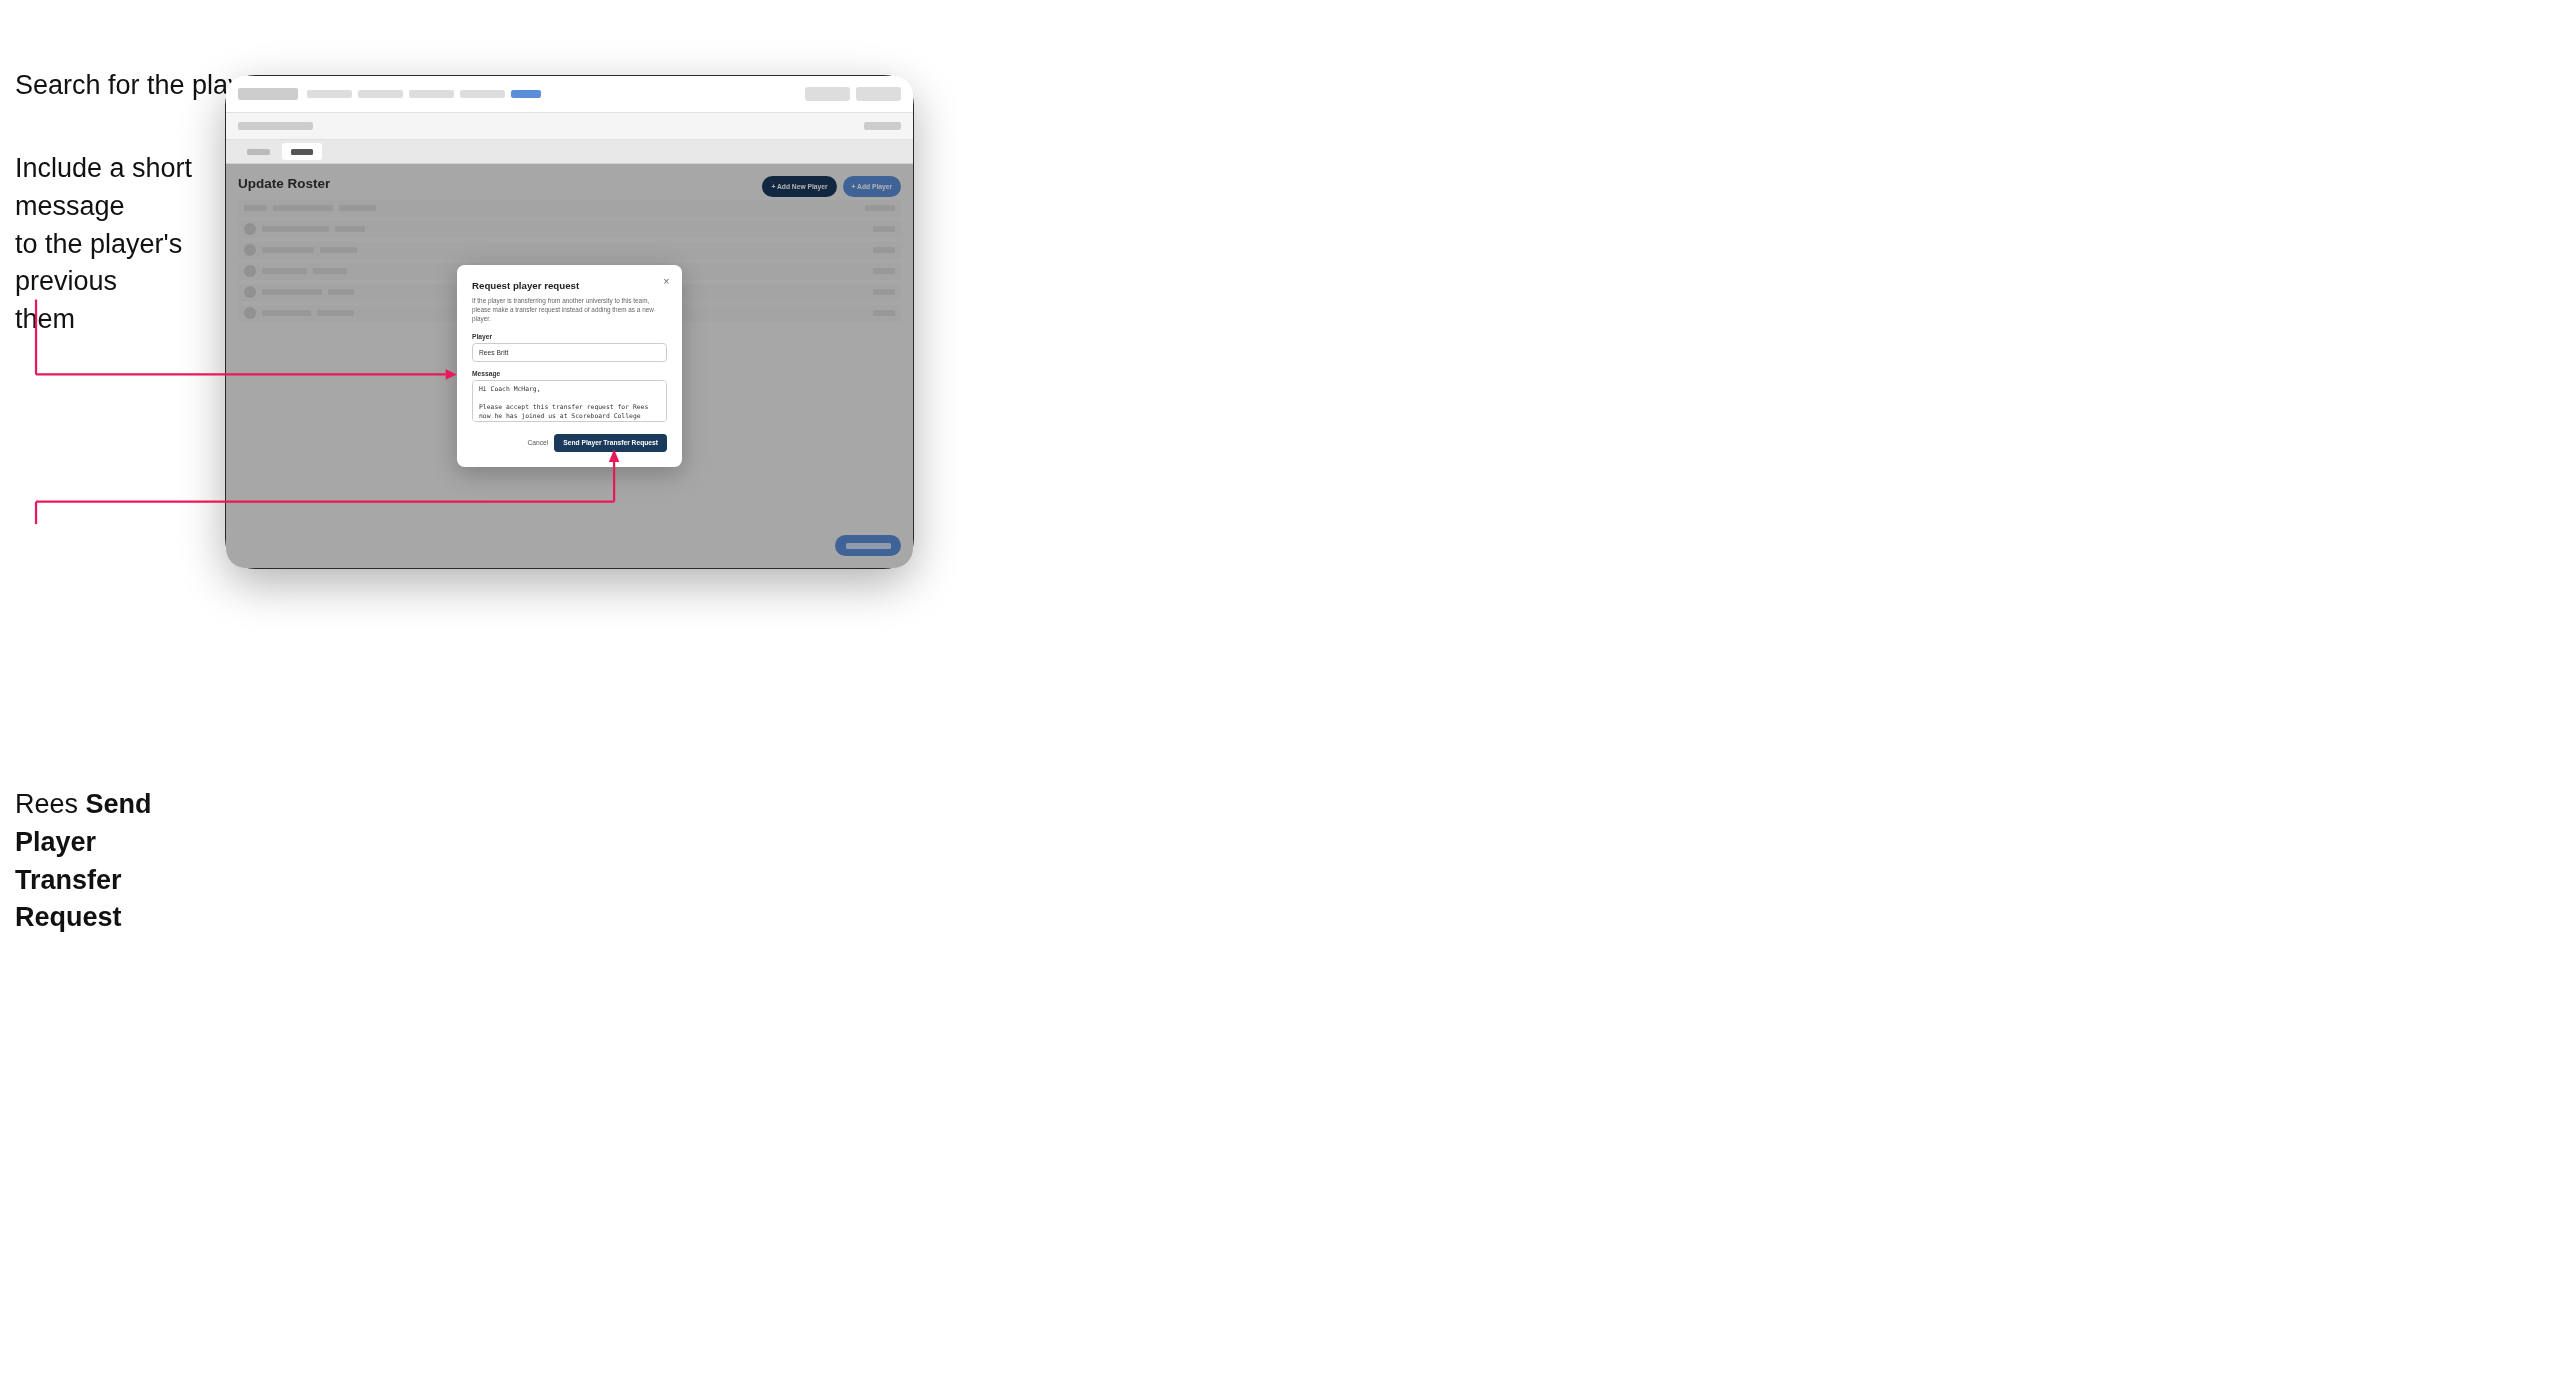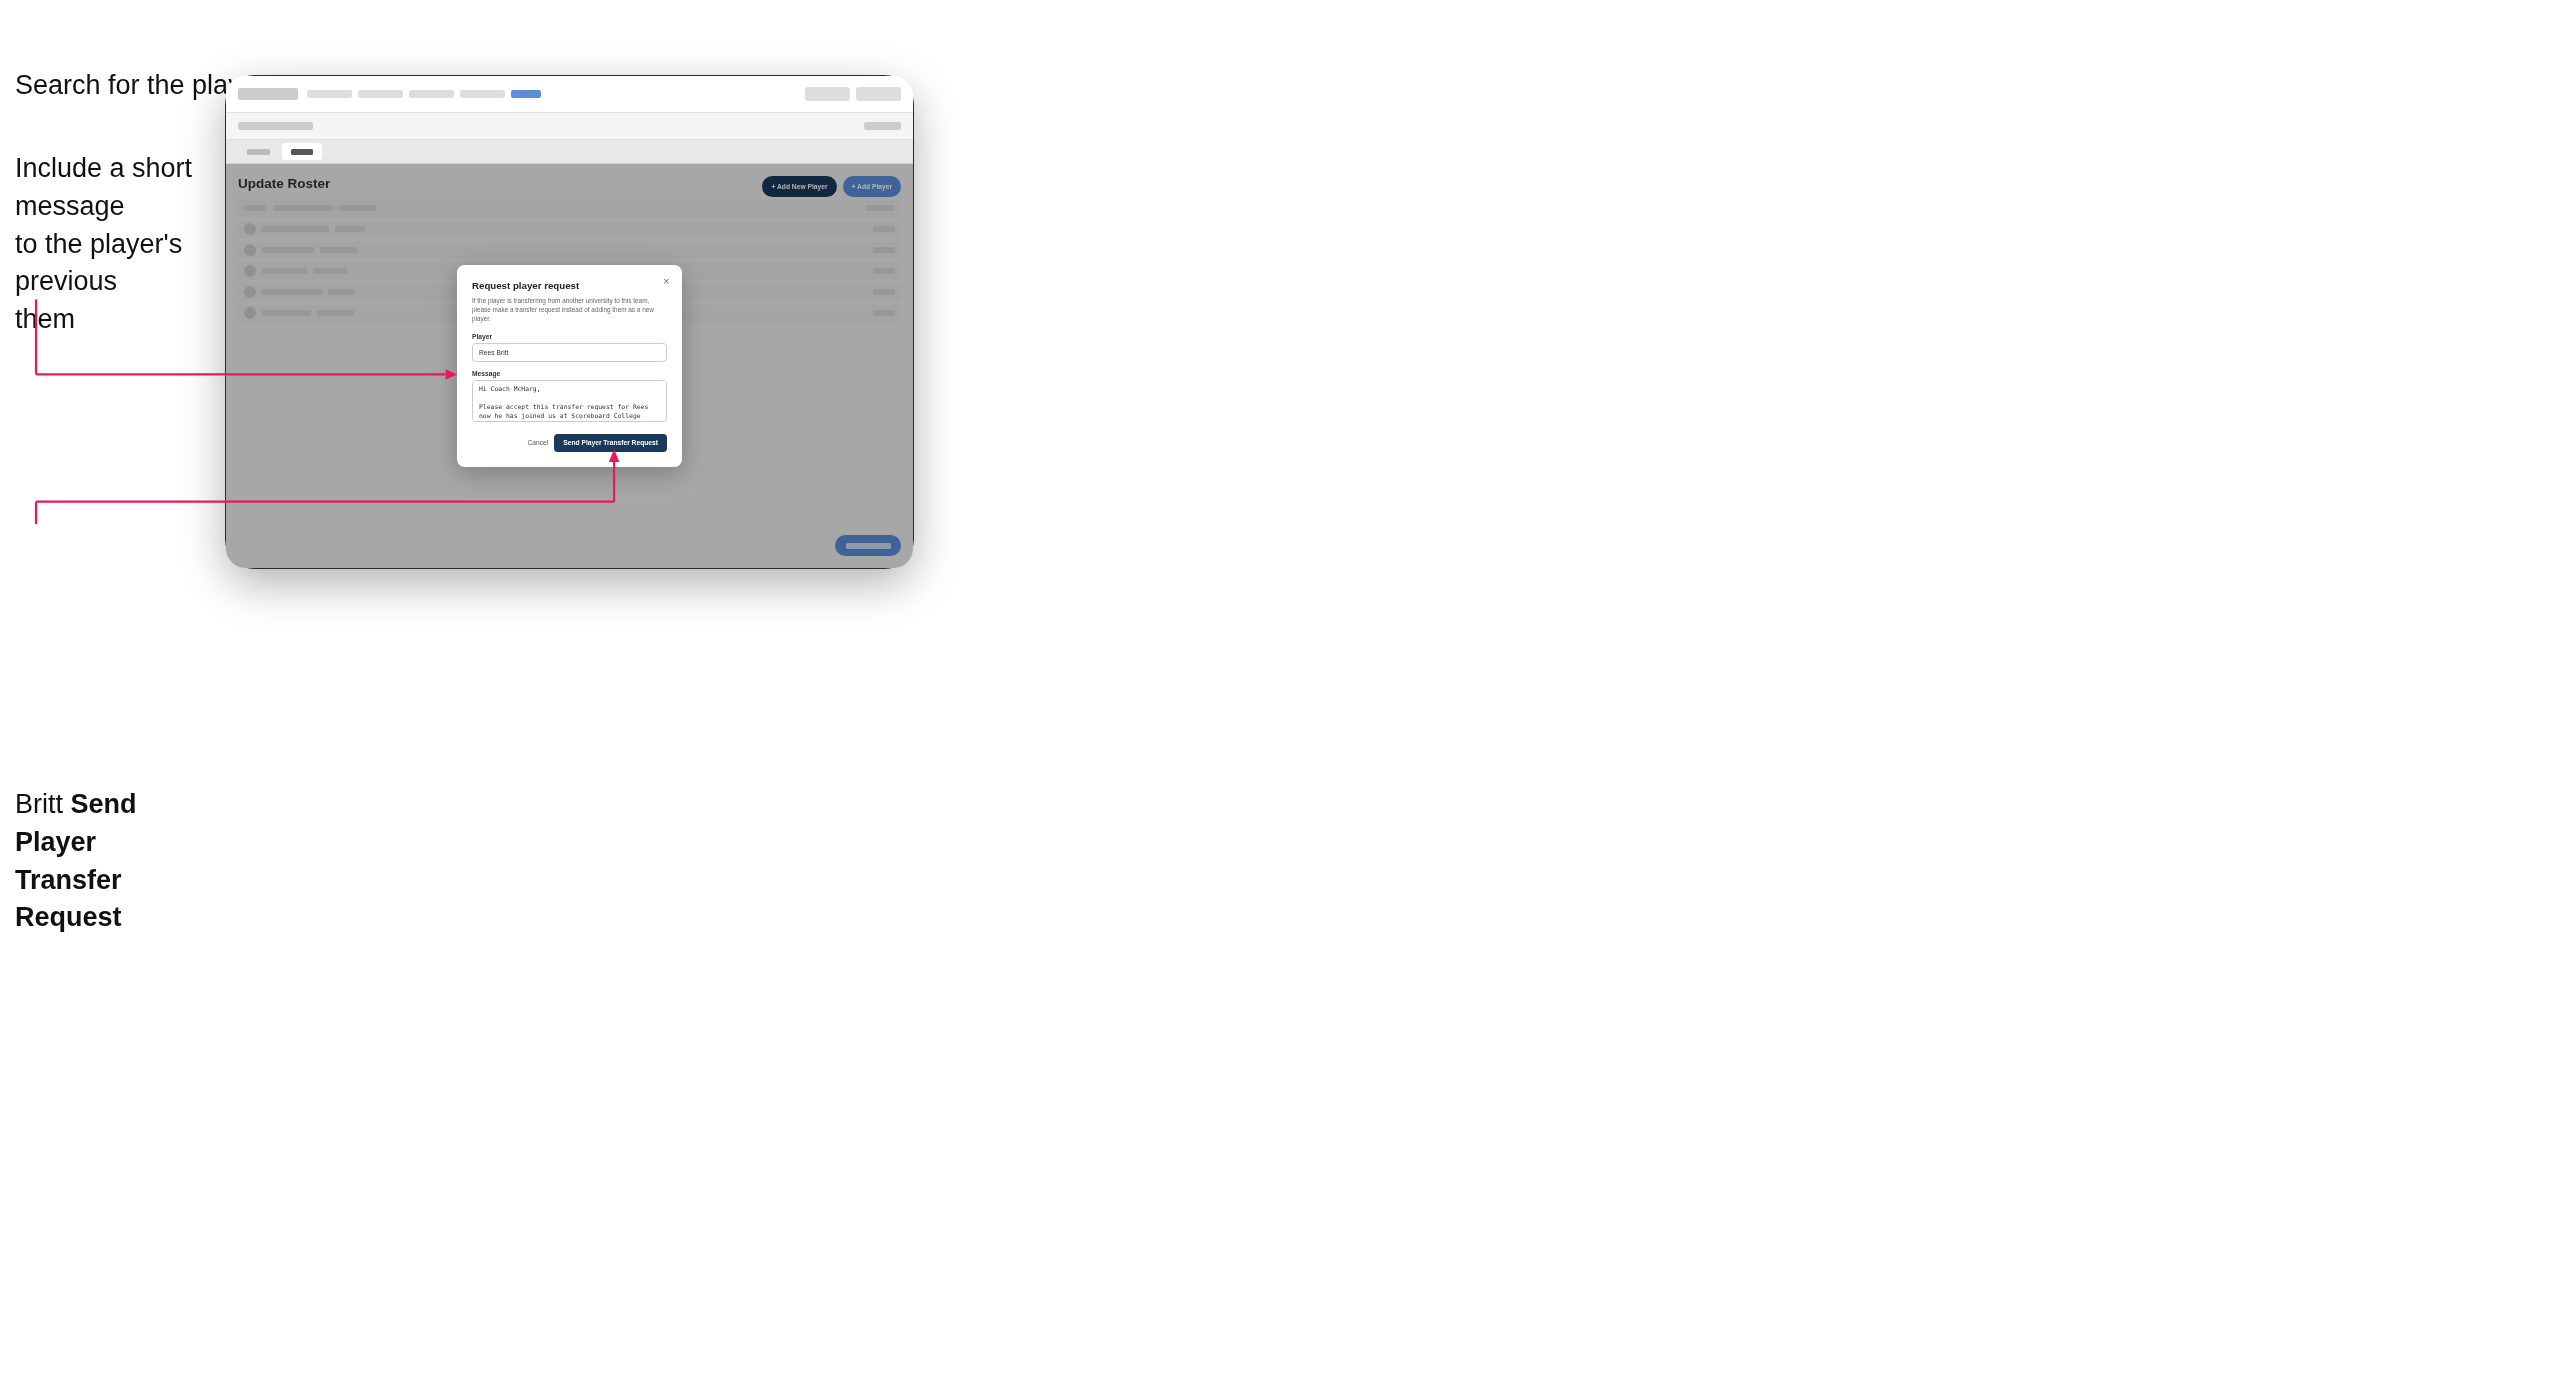--- a/index.html
+++ b/index.html
@@ -385,21 +385,21 @@
 
 <div class="annotation-search">Search for the player.</div>
 
 <div class="annotation-message">
   <span style="white-space:pre-line;">Include a short message
 to the player's previous
 them</span>
 </div>
 
 <div class="annotation-click">
-  <span>Britt </span><strong style="white-space:pre-line;">Send Player
+  <span>Rees </span><strong style="white-space:pre-line;">Send Player
 Transfer Request</strong>
 </div>
 
 <div class="tablet-frame">
   <div class="tablet-screen">
 
     <div class="app-header">
       <div class="app-logo"></div>
       <div class="app-nav">
         <div class="app-nav-item"></div>

